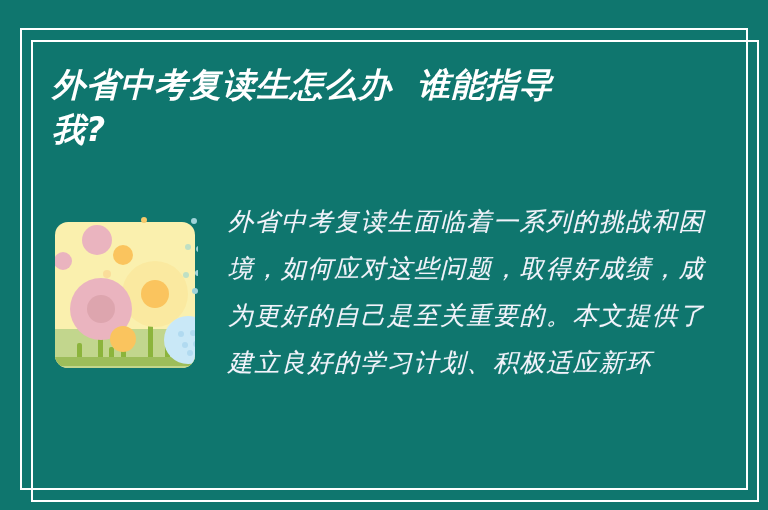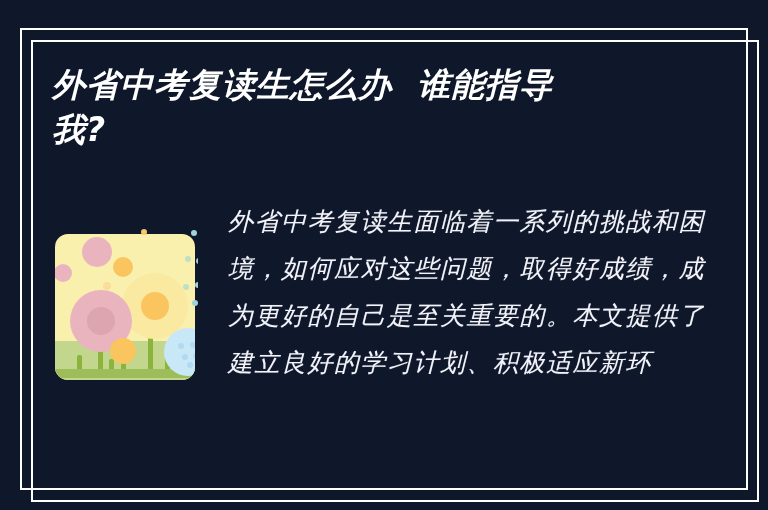--- a/index.html
+++ b/index.html
@@ -10,21 +10,21 @@
     width: 768px;
     height: 510px;
     overflow: hidden;
     font-family: "Liberation Sans", sans-serif;
   }
 
   #poster {
     position: relative;
     width: 768px;
     height: 510px;
-    background: #0f172a;
+    background: #0f766e;
     box-sizing: border-box;
     overflow: hidden;
   }
 
   
   .frame {
     position: absolute;
     border: 2px solid #ffffff;
     box-sizing: border-box;
     pointer-events: none;
@@ -60,21 +60,21 @@
     white-space: pre;
   }
 
   
   .content-row {
     position: absolute;
     left: 52px;
     top: 198px;
     width: 660px;
     display: flex;
-    align-items: flex-end;
+    align-items: center;
   }
 
   
   .thumb {
     position: relative;
     width: 146px;
     height: 157px;
     flex: 0 0 auto;
     margin-top: 7px;
   }

